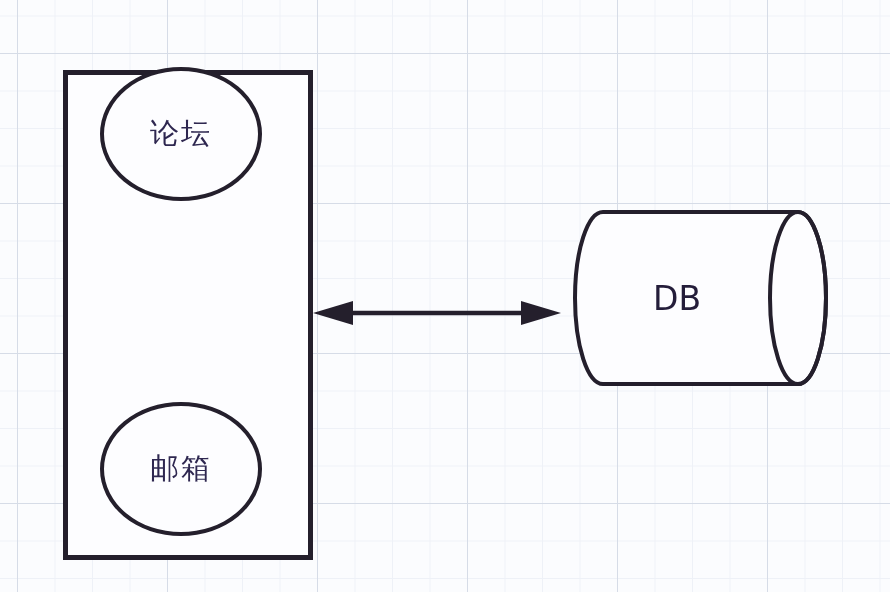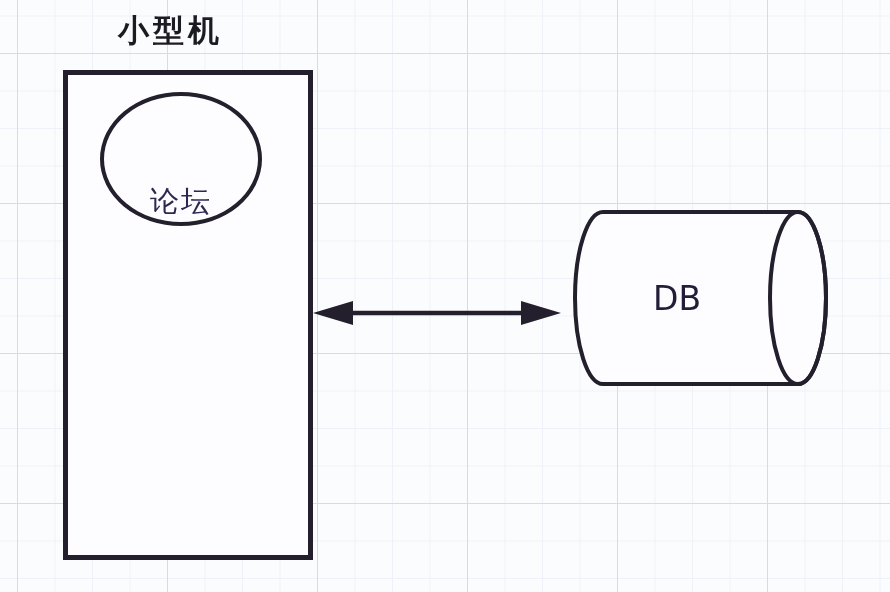--- a/index.html
+++ b/index.html
@@ -44,21 +44,21 @@
     background:#fdfdff;
     display:flex;
     align-items:center;
     justify-content:center;
   }
   .module-ellipse .label{
     font-size:29px;
     letter-spacing:2px;
     color:#2e2750;
   }
-  .ellipse-forum{top:92px;align-items:flex-end;}
+  .ellipse-forum{top:67px;}
   .ellipse-chat{top:235px;}
   .ellipse-mail{top:402px;}
   .arrow-svg{
     position:absolute;
     left:311px;top:294px;
     width:252px;height:42px;
   }
   .cylinder-svg{
     position:absolute;
     left:570px;top:206px;
@@ -68,29 +68,31 @@
     font-family:"DejaVu Sans","Liberation Sans",sans-serif;
     font-size:33px;
     fill:#241d3a;
   }
 </style>
 </head>
 <body>
 
 <div class="canvas">
 
-  <div class="diagram-title">小型机</div>
 
   <div class="server-box"></div>
 
   <div class="module-ellipse ellipse-forum">
     <span class="label">论坛</span>
   </div>
 
 
+  <div class="module-ellipse ellipse-mail">
+    <span class="label">邮箱</span>
+  </div>
 
   <svg class="arrow-svg" viewBox="0 0 252 42" xmlns="http://www.w3.org/2000/svg">
     <line x1="30" y1="19" x2="222" y2="19" stroke="#241f2c" stroke-width="4.5"></line>
     <polygon points="2,19 42,7 42,31" fill="#241f2c"></polygon>
     <polygon points="250,19 210,7 210,31" fill="#241f2c"></polygon>
   </svg>
 
   <svg class="cylinder-svg" viewBox="0 0 262 185" xmlns="http://www.w3.org/2000/svg">
     <path d="M 33 6 L 228 6 A 28 86 0 0 1 228 178 L 33 178 A 28 86 0 0 1 33 6 Z" fill="#fdfdff" stroke="#241f2c" stroke-width="4"></path>
     <ellipse cx="228" cy="92" rx="28" ry="86" fill="none" stroke="#241f2c" stroke-width="4"></ellipse>

